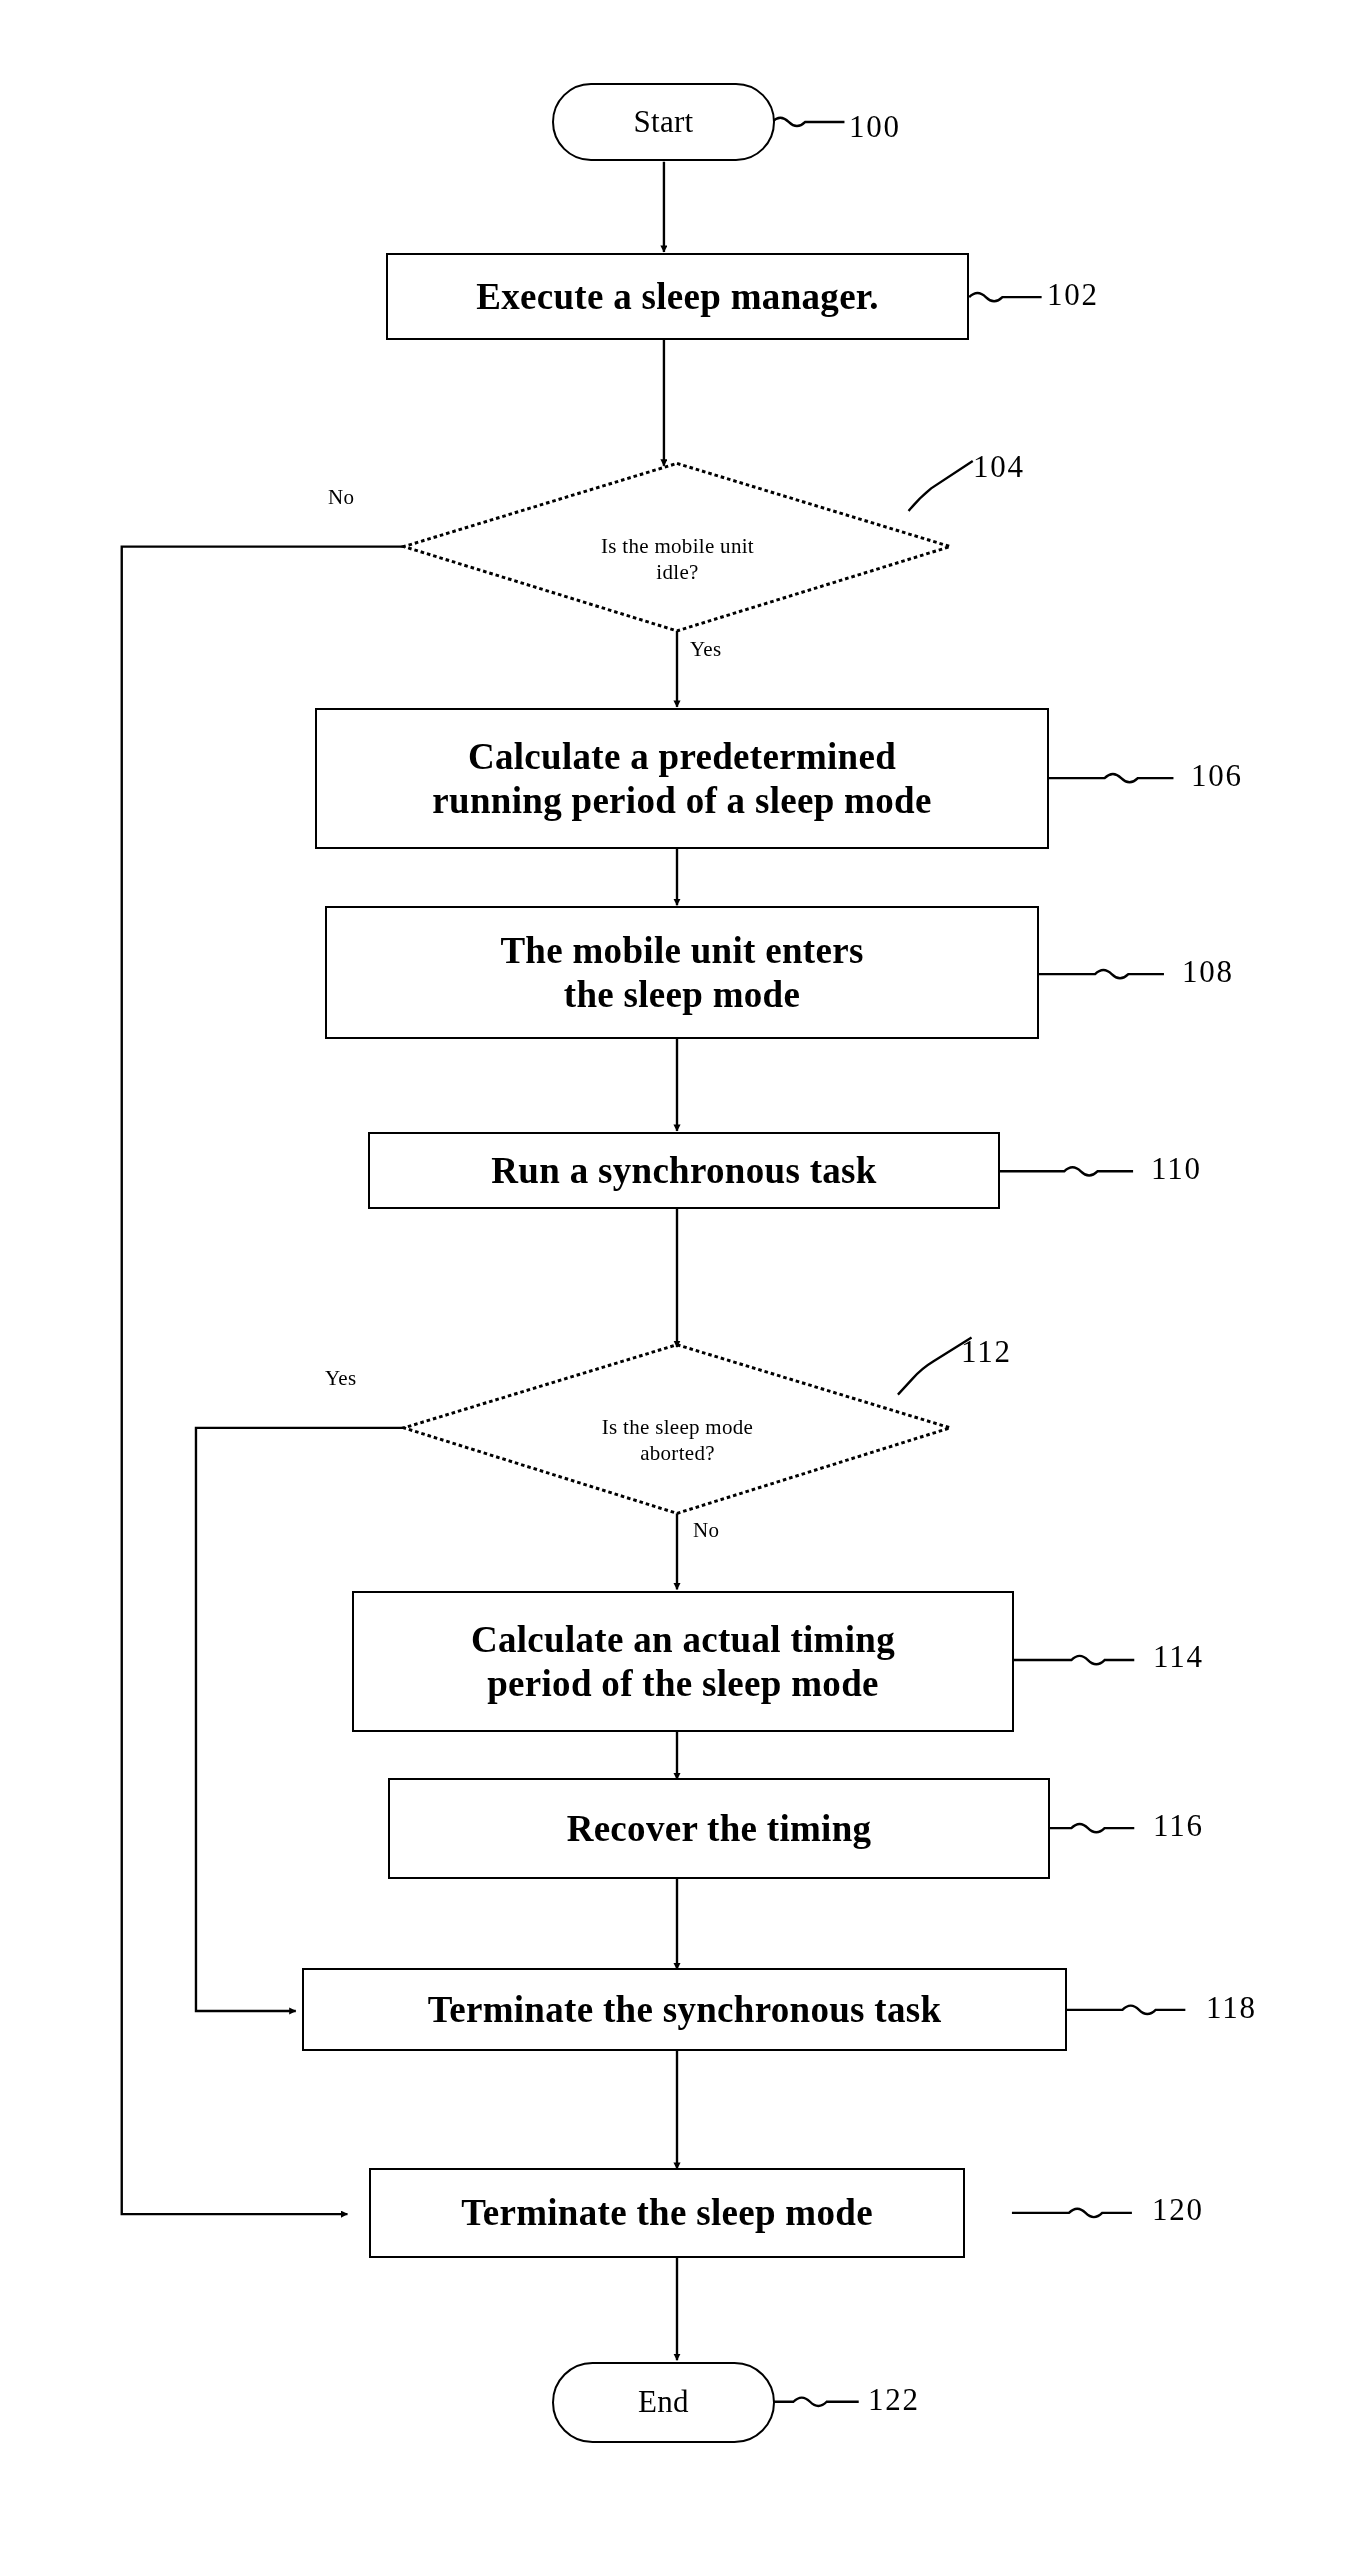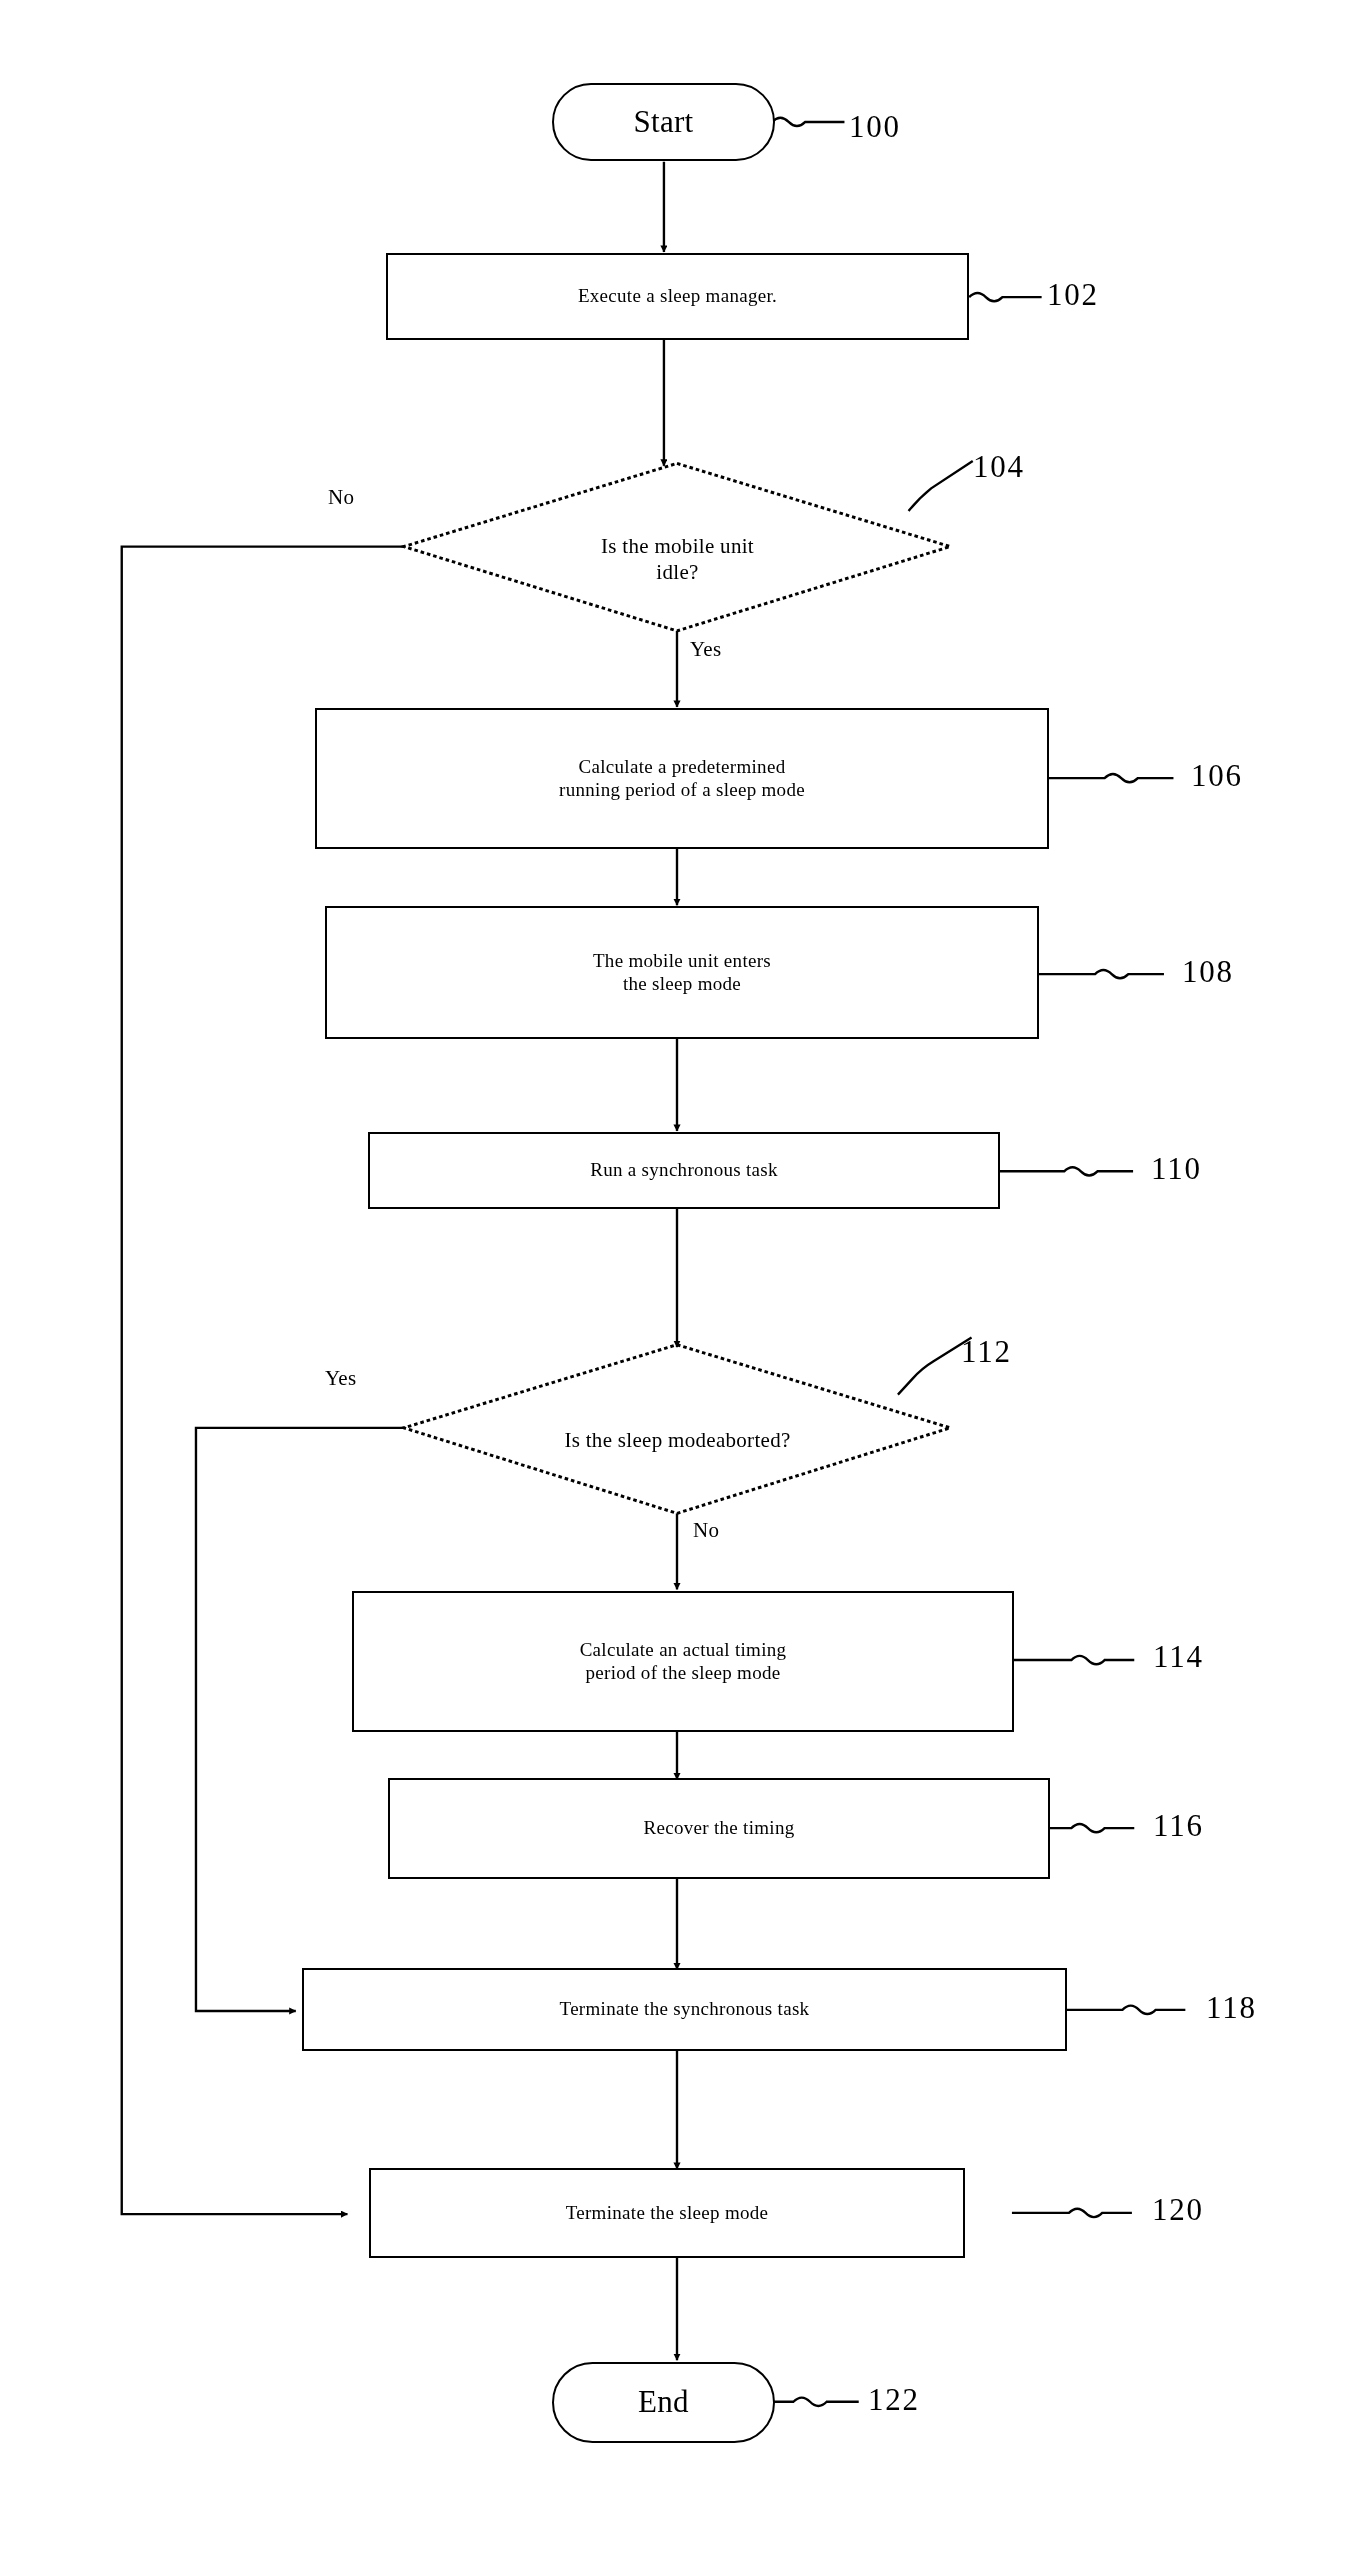--- a/index.html
+++ b/index.html
@@ -41,21 +41,21 @@
     letter-spacing:1.8px;
     white-space:nowrap;
   }
   .edge-label{
     position:absolute;
     color:#000;
     white-space:nowrap;
     letter-spacing:0.3px;
   }
   .f48{font-size:21px;}
-  .f50{font-size:19px;}
+  .f50{font-size:37px;font-weight:bold;}
   .f52{font-size:31px;}
 </style>
 </head>
 <body>
 
 <div id="root">
 
   <svg id="svg-layer" viewBox="0 0 2280 4337">
     <defs>
       <marker id="arrow" markerWidth="14" markerHeight="14" refX="11" refY="6" orient="auto" markerUnits="userSpaceOnUse">
@@ -129,21 +129,21 @@
 
   <div class="node proc f50" style="left:325px;top:906px;width:714px;height:133px;flex-direction:column;">
     <span>The mobile unit enters</span>
     <span>the sleep mode</span>
   </div>
 
   <div class="node proc f50" style="left:368px;top:1132px;width:632px;height:77px;">
     <span>Run a synchronous task</span>
   </div>
 
-  <div class="diamond-label f48" style="left:416px;top:1393px;width:523px;height:95px;flex-direction:row;">
+  <div class="diamond-label f48" style="left:416px;top:1393px;width:523px;height:95px;flex-direction:column;">
     <span>Is the sleep mode</span>
     <span>aborted?</span>
   </div>
 
   <div class="node proc f50" style="left:352px;top:1591px;width:662px;height:141px;flex-direction:column;">
     <span>Calculate an actual timing</span>
     <span>period of the sleep mode</span>
   </div>
 
   <div class="node proc f50" style="left:352px;top:1778px;width:662px;height:101px;margin-left:36px;">

